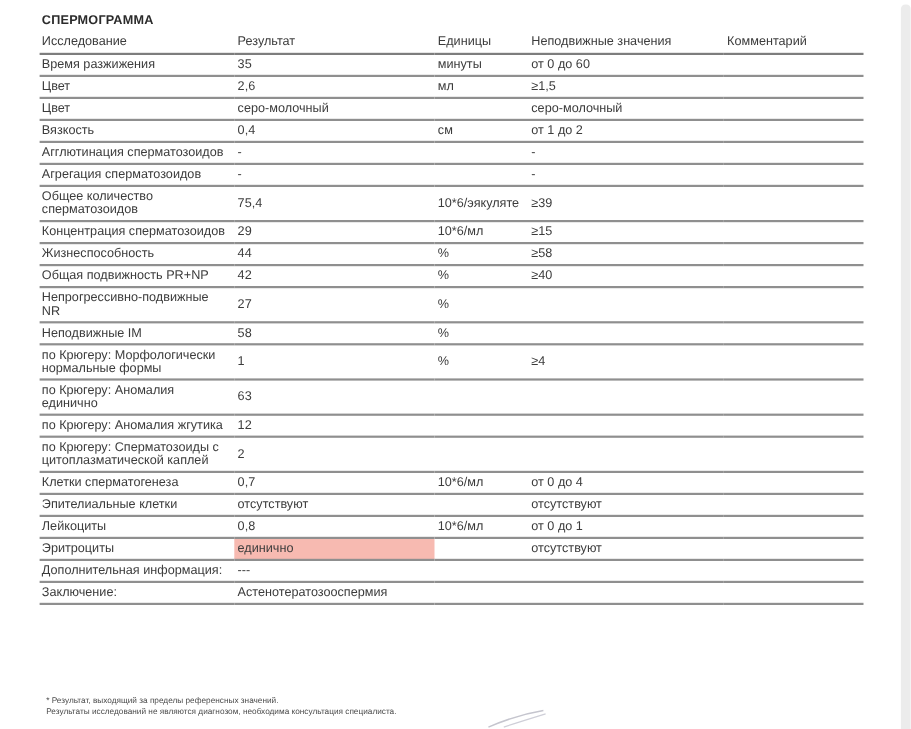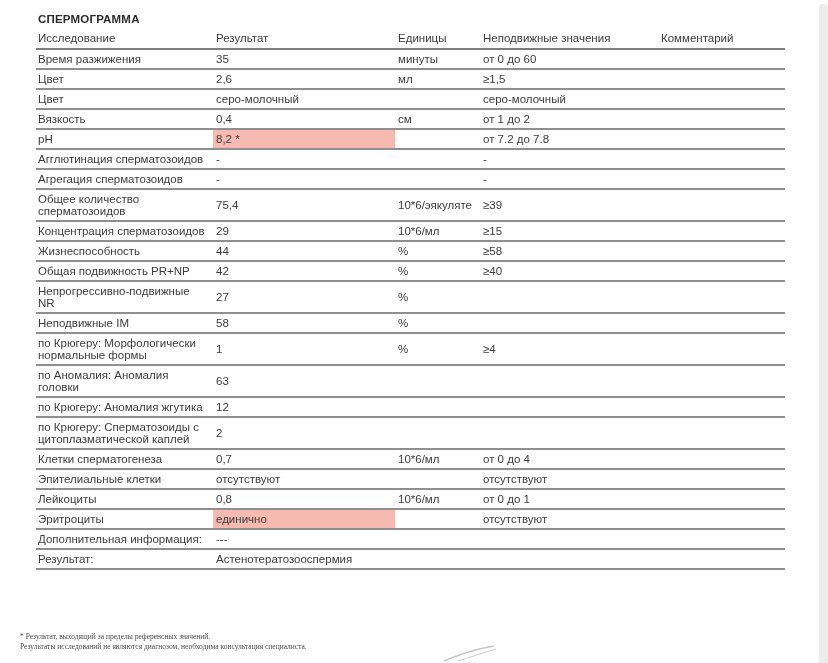--- a/index.html
+++ b/index.html
@@ -53,25 +53,24 @@
     color: #3c3c3c;
     line-height: 12px;
     padding: 3px 6px 3px 3px;
     border-bottom: 2px solid #8f8f8f;
     vertical-align: middle;
     overflow: hidden;
   }
   td.name { padding-left: 2px; }
   .footnotes {
     position: absolute;
-    left: 20px; top: 632px;
+    left: 42px; top: 632px;
     font-size: 7.5px;
     line-height: 9.5px;
     color: #4a4a4a;
-    font-family: Liberation Serif, serif;
   }
   .signature {
     position: absolute;
     left: 438px; top: 644px;
   }
   .scrollbar-track {
     position: absolute;
     right: 0; top: 4px;
     width: 9px; height: 659px;
     background: #ececec;
@@ -125,27 +124,20 @@
           <td class="comment"></td>
         </tr>
         <tr>
           <td class="name">Вязкость</td>
           <td class="result">0,4</td>
           <td class="units">см</td>
           <td class="reference">от 1 до 2</td>
           <td class="comment"></td>
         </tr>
         <tr>
-          <td class="name">pH</td>
-          <td class="result" style="background: rgb(247, 186, 177);">8,2 *</td>
-          <td class="units"></td>
-          <td class="reference">от 7.2 до 7.8</td>
-          <td class="comment"></td>
-        </tr>
-        <tr>
           <td class="name">Агглютинация сперматозоидов</td>
           <td class="result">-</td>
           <td class="units"></td>
           <td class="reference">-</td>
           <td class="comment"></td>
         </tr>
         <tr>
           <td class="name">Агрегация сперматозоидов</td>
           <td class="result">-</td>
           <td class="units"></td>
@@ -195,21 +187,21 @@
           <td class="comment"></td>
         </tr>
         <tr>
           <td class="name">по Крюгеру: Морфологически нормальные формы</td>
           <td class="result">1</td>
           <td class="units">%</td>
           <td class="reference">≥4</td>
           <td class="comment"></td>
         </tr>
         <tr>
-          <td class="name">по Аномалия: Аномалия головки</td>
+          <td class="name">по Крюгеру: Аномалия единично</td>
           <td class="result">63</td>
           <td class="units"></td>
           <td class="reference"></td>
           <td class="comment"></td>
         </tr>
         <tr>
           <td class="name">по Крюгеру: Аномалия жгутика</td>
           <td class="result">12</td>
           <td class="units"></td>
           <td class="reference"></td>
@@ -251,21 +243,21 @@
           <td class="comment"></td>
         </tr>
         <tr>
           <td class="name">Дополнительная информация:</td>
           <td class="result">---</td>
           <td class="units"></td>
           <td class="reference"></td>
           <td class="comment"></td>
         </tr>
         <tr>
-          <td class="name">Результат:</td>
+          <td class="name">Заключение:</td>
           <td class="result">Астенотератозооспермия</td>
           <td class="units"></td>
           <td class="reference"></td>
           <td class="comment"></td>
         </tr>
       </tbody>
   </table>
 
   <div class="footnotes">
     <div>* Результат, выходящий за пределы референсных значений.</div>

